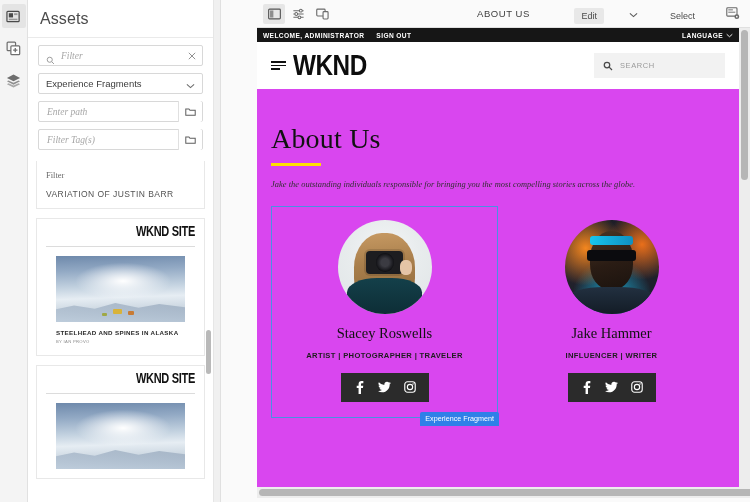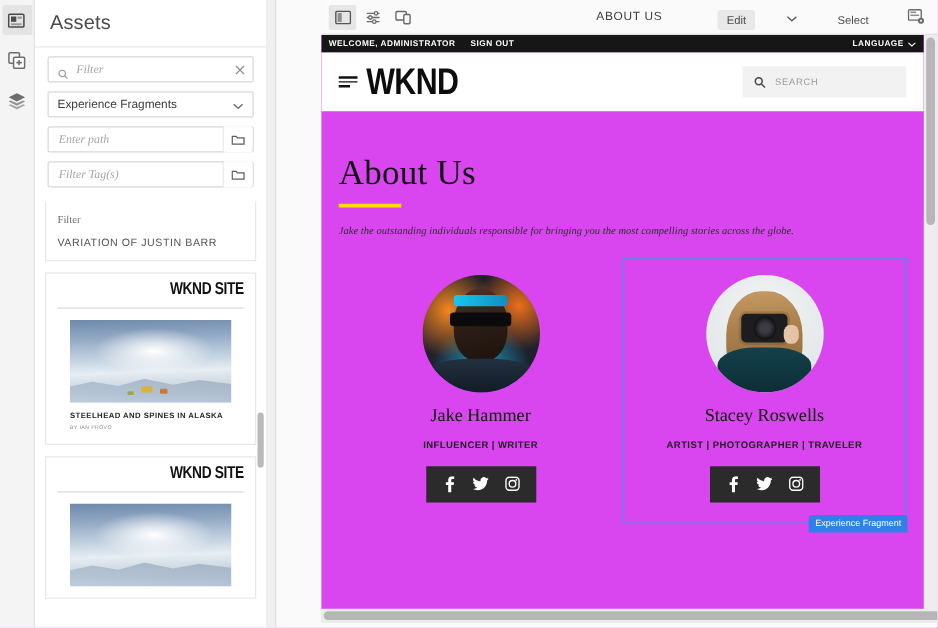--- a/index.html
+++ b/index.html
@@ -502,50 +502,20 @@
             <span class="lbl">SEARCH</span>
           </span>
         </div>
 
         <div class="page-body">
           <div class="h1">About Us</div>
           <div class="yrule"></div>
           <div class="lede">Jake the outstanding individuals responsible for bringing you the most compelling stories across the globe.</div>
 
           <div class="cards">
-
-            <div class="card">
-              <div class="avatar a2">
-                <span class="head"></span>
-                  <span class="band"></span>
-                <span class="shades"></span>
-                  <span class="shoulders"></span>
-              </div>
-              <div class="cname">Jake Hammer</div>
-              <div class="crole">INFLUENCER | WRITER</div>
-              <div class="social">
-                <a>
-                  <svg width="11" height="13" viewBox="0 0 10 14" fill="#fff">
-                      <path d="M6.6 14V7.6h2.1l.32-2.5H6.6V3.5c0-.72.2-1.2 1.24-1.2h1.3V.1C8.9.06 8.1 0 7.2 0 5.3 0 4 1.16 4 3.28V5.1H2v2.5h2V14z"></path>
-                    </svg>
-                </a>
-                <a>
-                  <svg width="13" height="12" viewBox="0 0 16 13" fill="#fff">
-                      <path d="M16 1.54a6.4 6.4 0 0 1-1.89.52A3.3 3.3 0 0 0 15.55.24a6.6 6.6 0 0 1-2.09.8A3.28 3.28 0 0 0 7.88 4.03 9.32 9.32 0 0 1 1.11.6a3.28 3.28 0 0 0 1.02 4.38 3.25 3.25 0 0 1-1.49-.41v.04a3.28 3.28 0 0 0 2.63 3.22 3.3 3.3 0 0 1-1.48.06 3.29 3.29 0 0 0 3.07 2.28A6.6 6.6 0 0 1 0 11.52a9.3 9.3 0 0 0 5.03 1.47c6.04 0 9.34-5 9.34-9.34l-.01-.43A6.6 6.6 0 0 0 16 1.54z"></path>
-                    </svg>
-                </a>
-                <a>
-                  <svg width="12" height="12" viewBox="0 0 14 14" fill="none" stroke="#fff" stroke-width="1.3">
-                    <rect x="0.9" y="0.9" width="12.2" height="12.2" rx="3.2"></rect>
-                    <circle cx="7" cy="7" r="3.1"></circle>
-                    <circle cx="10.6" cy="3.4" r="0.8" fill="#fff" stroke="none"></circle>
-                  </svg>
-                </a>
-              </div>
-            </div>
 
             <div class="card selected">
               <div class="avatar a1">
                 <span class="hair"></span>
                   <span class="torso"></span>
                 <span class="cam"></span>
                   <span class="lens"></span>
                   <span class="hand"></span>
               </div>
               <div class="cname">Stacey Roswells</div>
@@ -565,20 +535,50 @@
                   <svg width="12" height="12" viewBox="0 0 14 14" fill="none" stroke="#fff" stroke-width="1.3">
                     <rect x="0.9" y="0.9" width="12.2" height="12.2" rx="3.2"></rect>
                     <circle cx="7" cy="7" r="3.1"></circle>
                     <circle cx="10.6" cy="3.4" r="0.8" fill="#fff" stroke="none"></circle>
                   </svg>
                 </a>
               </div>
               <div class="ef-badge">Experience Fragment</div>
             </div>
 
+            <div class="card">
+              <div class="avatar a2">
+                <span class="head"></span>
+                  <span class="band"></span>
+                <span class="shades"></span>
+                  <span class="shoulders"></span>
+              </div>
+              <div class="cname">Jake Hammer</div>
+              <div class="crole">INFLUENCER | WRITER</div>
+              <div class="social">
+                <a>
+                  <svg width="11" height="13" viewBox="0 0 10 14" fill="#fff">
+                      <path d="M6.6 14V7.6h2.1l.32-2.5H6.6V3.5c0-.72.2-1.2 1.24-1.2h1.3V.1C8.9.06 8.1 0 7.2 0 5.3 0 4 1.16 4 3.28V5.1H2v2.5h2V14z"></path>
+                    </svg>
+                </a>
+                <a>
+                  <svg width="13" height="12" viewBox="0 0 16 13" fill="#fff">
+                      <path d="M16 1.54a6.4 6.4 0 0 1-1.89.52A3.3 3.3 0 0 0 15.55.24a6.6 6.6 0 0 1-2.09.8A3.28 3.28 0 0 0 7.88 4.03 9.32 9.32 0 0 1 1.11.6a3.28 3.28 0 0 0 1.02 4.38 3.25 3.25 0 0 1-1.49-.41v.04a3.28 3.28 0 0 0 2.63 3.22 3.3 3.3 0 0 1-1.48.06 3.29 3.29 0 0 0 3.07 2.28A6.6 6.6 0 0 1 0 11.52a9.3 9.3 0 0 0 5.03 1.47c6.04 0 9.34-5 9.34-9.34l-.01-.43A6.6 6.6 0 0 0 16 1.54z"></path>
+                    </svg>
+                </a>
+                <a>
+                  <svg width="12" height="12" viewBox="0 0 14 14" fill="none" stroke="#fff" stroke-width="1.3">
+                    <rect x="0.9" y="0.9" width="12.2" height="12.2" rx="3.2"></rect>
+                    <circle cx="7" cy="7" r="3.1"></circle>
+                    <circle cx="10.6" cy="3.4" r="0.8" fill="#fff" stroke="none"></circle>
+                  </svg>
+                </a>
+              </div>
+            </div>
+
           </div>
         </div>
       </div>
 
       <div class="sb-v" style="height:150px;"></div>
       <div class="sb-h" style="width:500px;"></div>
     </div>
   </div>
 </div>
 

